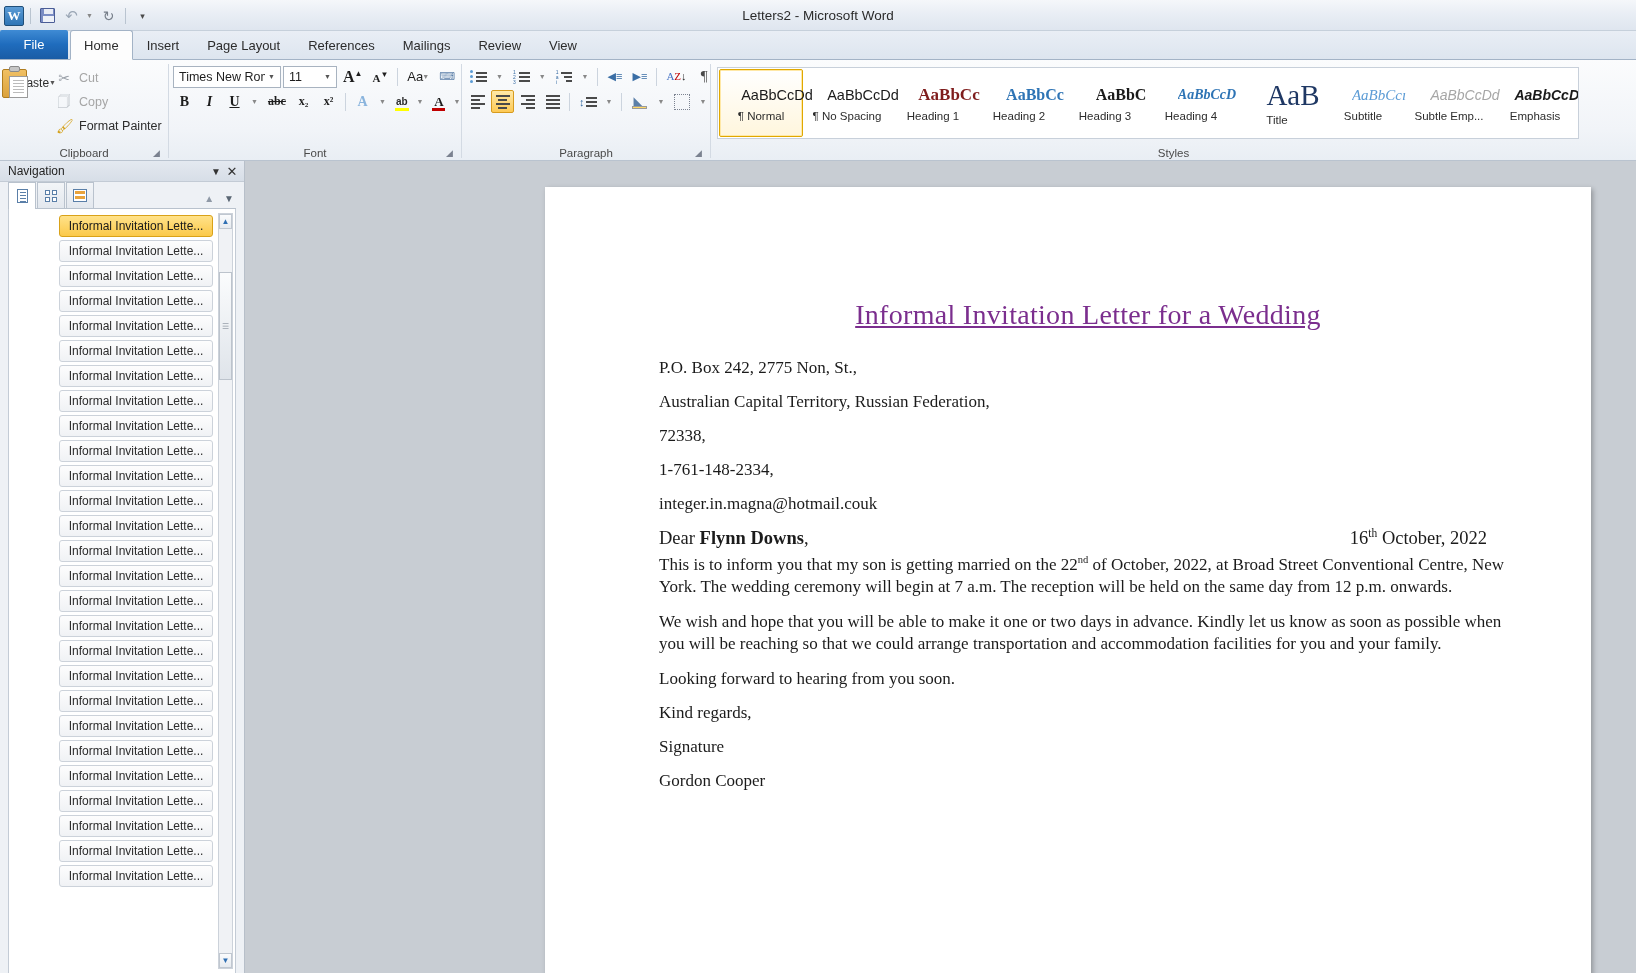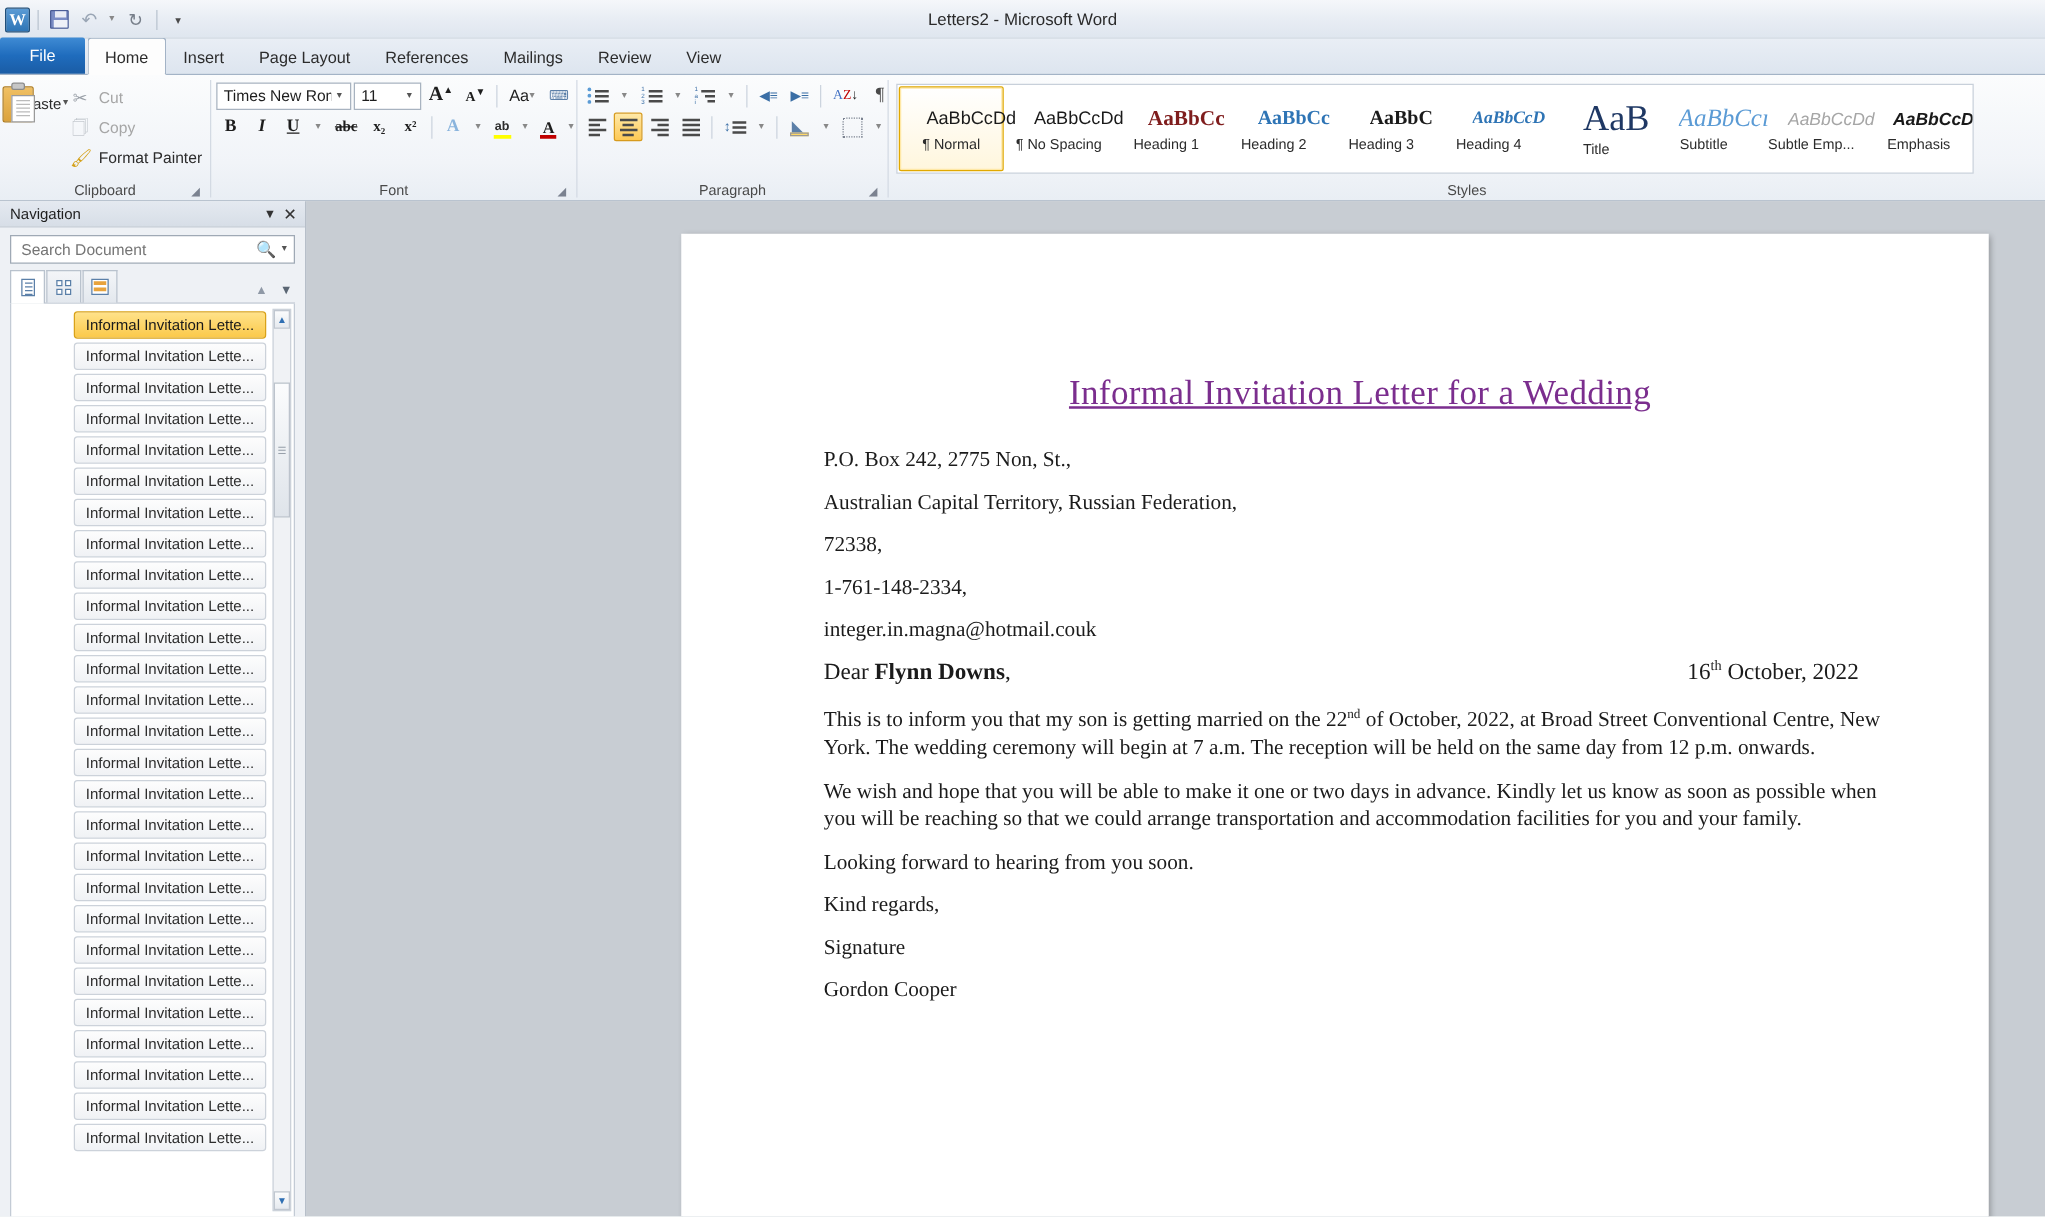--- a/index.html
+++ b/index.html
@@ -210,21 +210,21 @@
   }
   .style-prev { font-size:15px; color:#1a1a1a; line-height:22px; white-space:nowrap; overflow:hidden; max-width:80px;margin-left:32px; }
   .style-name { font-size:11.5px; color:#2c2c2c; margin-top:4px; white-space:nowrap; overflow:hidden; text-overflow:ellipsis; max-width:80px; }
   .sp-normal { font-size:14.5px; }
   .sp-nospace { font-size:14.5px; }
   .sp-h1 { font-size:17px; color:#7f1d1d; font-family:"Liberation Serif",serif; font-weight:700; }
   .sp-h2 { font-size:16px; color:#2e74b5; font-family:"Liberation Serif",serif; font-weight:700; }
   .sp-h3 { font-size:16px; color:#1a1a1a; font-family:"Liberation Serif",serif; font-weight:700; }
   .sp-h4 { font-size:14px; color:#2e74b5; font-family:"Liberation Serif",serif; font-weight:700; font-style:italic; }
   .sp-title { font-size:29px; color:#1f3864; font-family:"Liberation Serif",serif; line-height:30px; }
-  .sp-subtitle { font-size:20px; color:#5b9bd5; font-family:"Liberation Serif",serif; font-style:italic; }
+  .sp-subtitle { font-size:15px; color:#5b9bd5; font-family:"Liberation Serif",serif; font-style:italic; }
   .sp-subemp { font-size:14px; color:#a6a6a6; font-style:italic; }
   .sp-emph { font-size:14px; color:#1a1a1a; font-style:italic; font-weight:700; }
 
   
   .workspace { position: relative; height: 812px; display: flex; background: #c8cdd3; }
 
   
   .navpane {
     width: 245px; background: #eef1f5; border-right:1px solid #b7bfc9;
     display:flex; flex-direction:column; position: relative;
@@ -312,21 +312,21 @@
   .doc-title {
     text-align:center; font-family:"Liberation Serif", serif;
     font-size:28px; color:#7b2e8e; text-decoration: underline;
     letter-spacing:0.3px; margin-bottom: 26px; white-space:nowrap;
   }
   .doc-p {
     font-family:"Liberation Serif", serif; font-size:17px; color:#1b1b1b;
     line-height:22px; margin-bottom: 12px;
   }
   .doc-p.tight { line-height: 22.5px; }
-  .salut-row { display:flex; align-items:baseline; margin-bottom:12px; }
+  .salut-row { display:flex; align-items:baseline; margin-bottom:0; }
   .salut-left { font-family:"Liberation Serif", serif; font-size:18.5px; color:#1b1b1b; }
   .salut-left b { font-weight:700; }
   .salut-right {
     margin-left:auto; font-family:"Liberation Serif", serif; font-size:18.5px; color:#1b1b1b;
     padding-right: 30px;
   }
   sup { font-size: 0.62em; vertical-align: super; }
   .body-block { margin-bottom: 12px; }
 </style>
 </head>
@@ -667,27 +667,20 @@
 
 <div class="workspace">
 
   <div class="navpane">
     <div class="nav-header">
       <span class="nav-title">Navigation</span>
       <span class="nav-hbtn">▼</span>
       <span class="nav-hbtn close">✕</span>
     </div>
 
-    <div class="nav-search-wrap">
-      <div class="nav-search">
-        <input type="text" placeholder="Search Document" style="">
-        <span class="srch-ico">🔍</span>
-        <span class="srch-caret">▼</span>
-      </div>
-    </div>
 
     <div class="nav-tabs">
       <div class="nav-tab active">
           <span class="nt-doc"></span>
         </div>
       <div class="nav-tab">
           <span class="nt-grid">
             <i></i>
             <i></i>
             <i></i>

